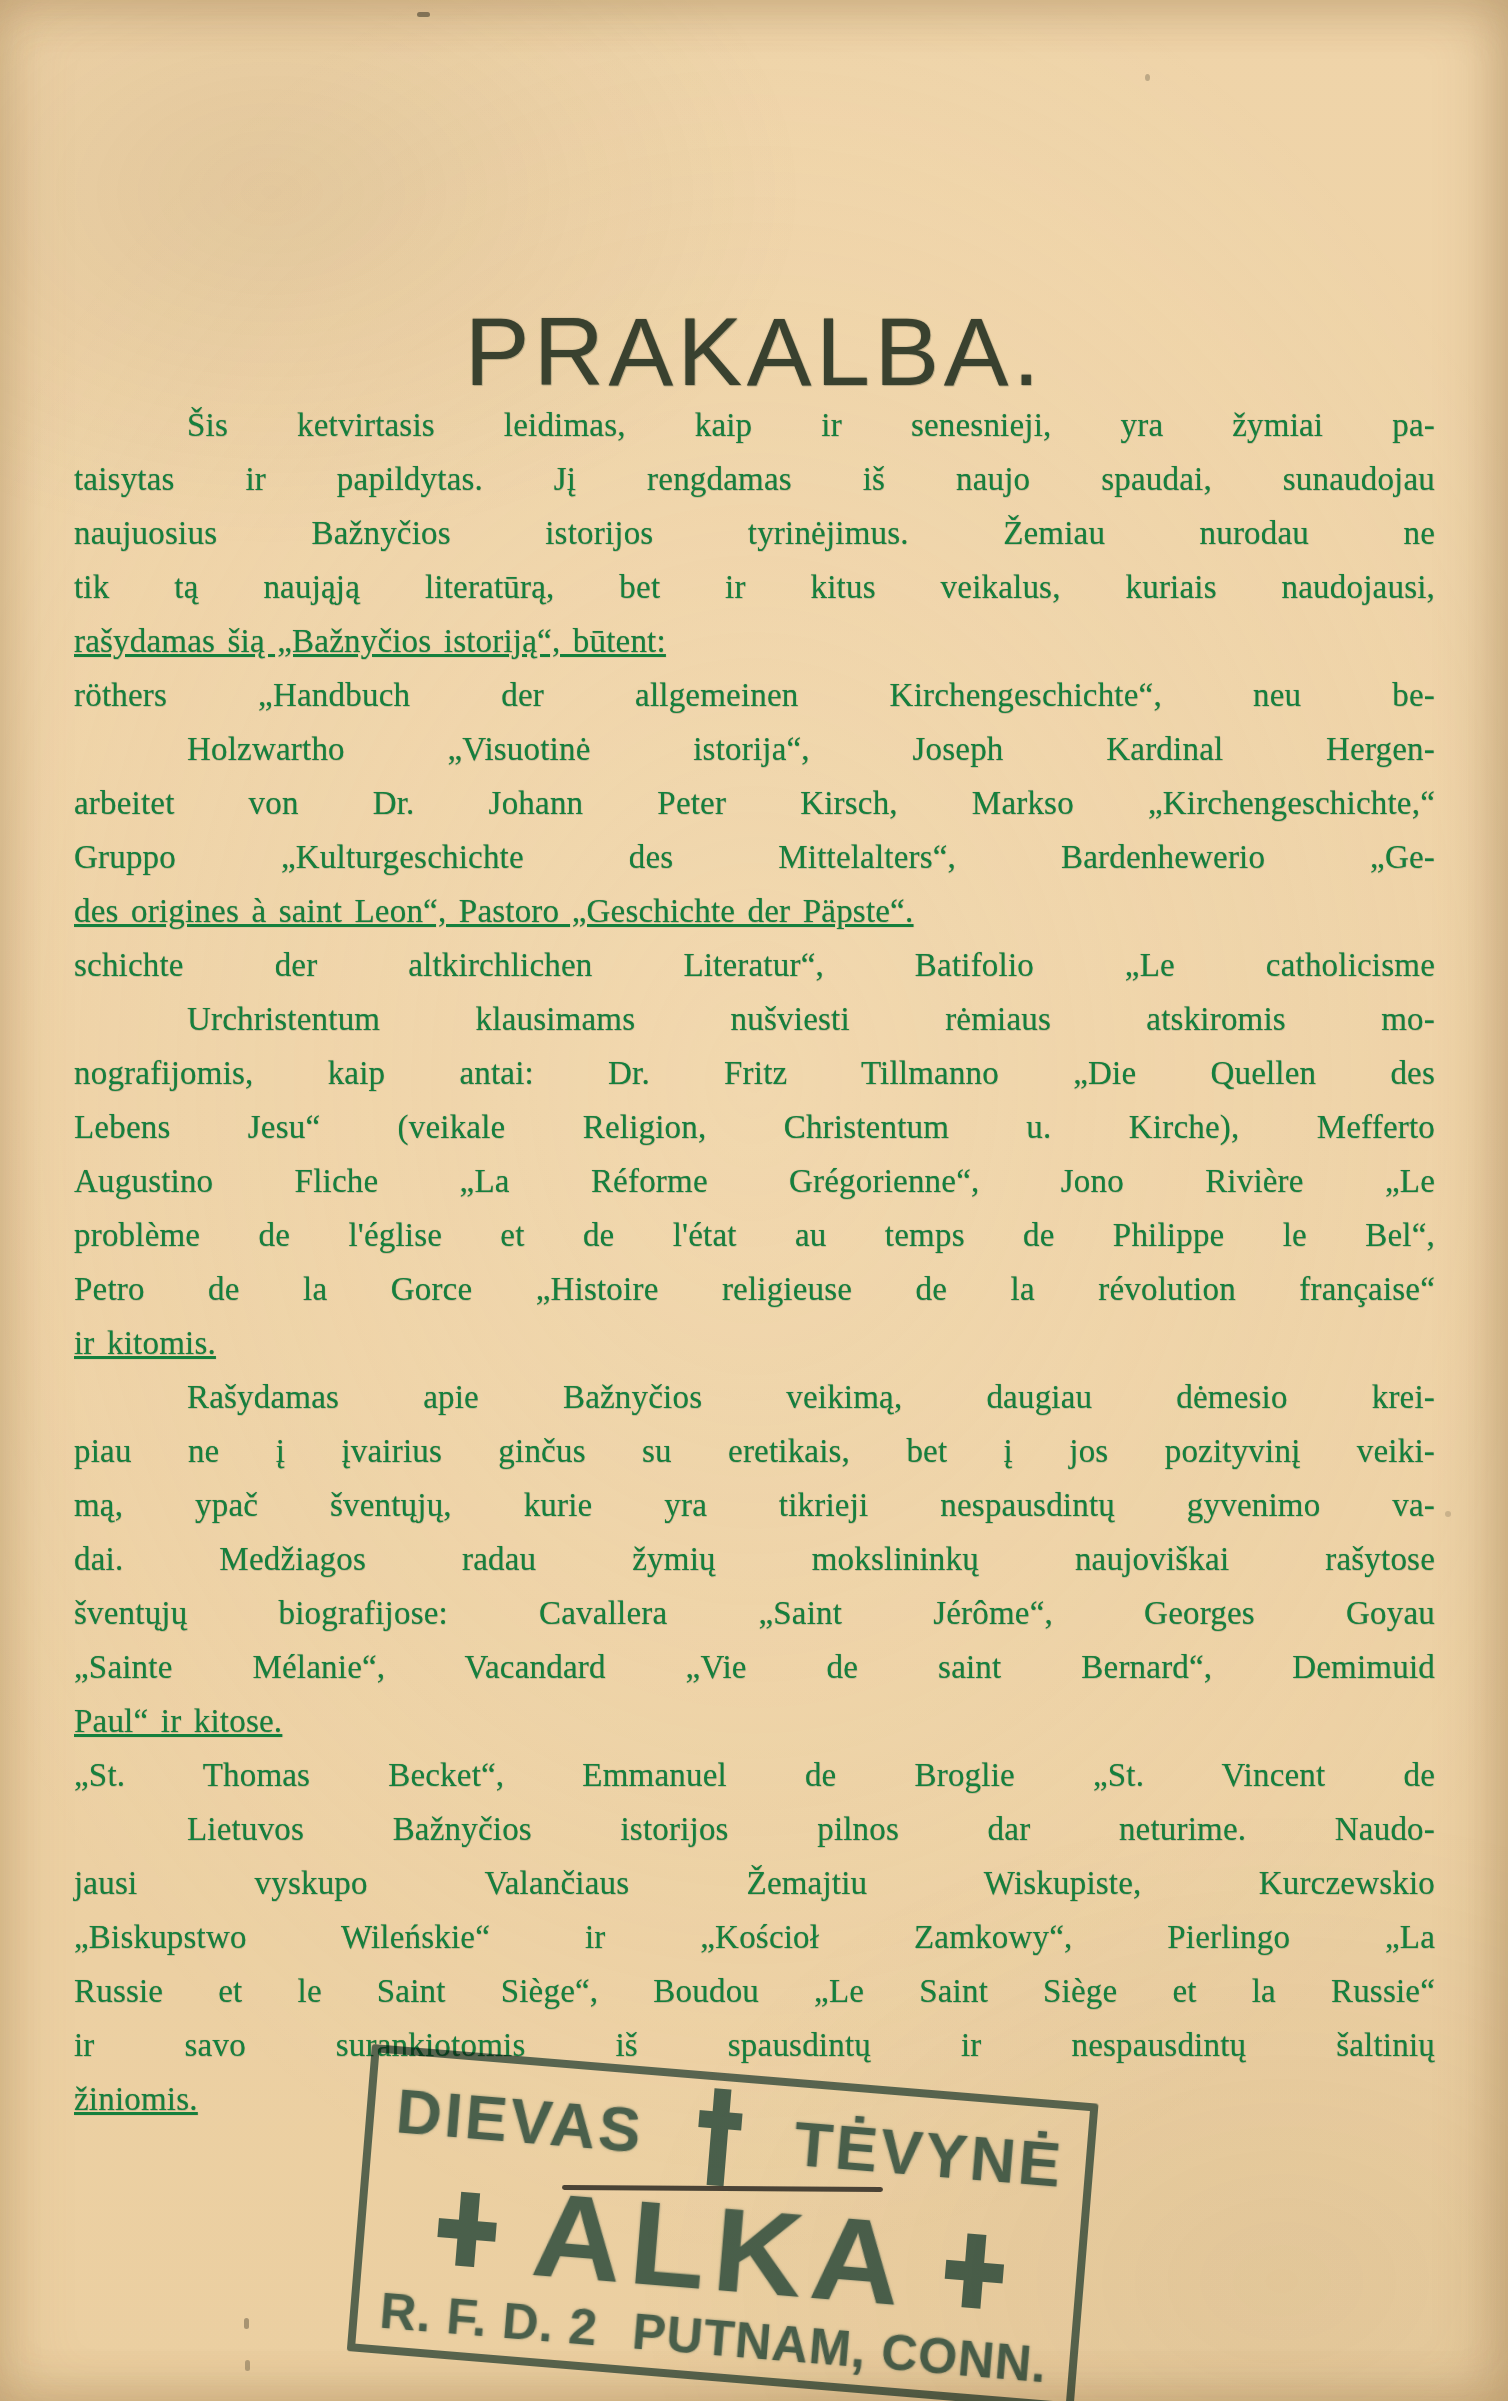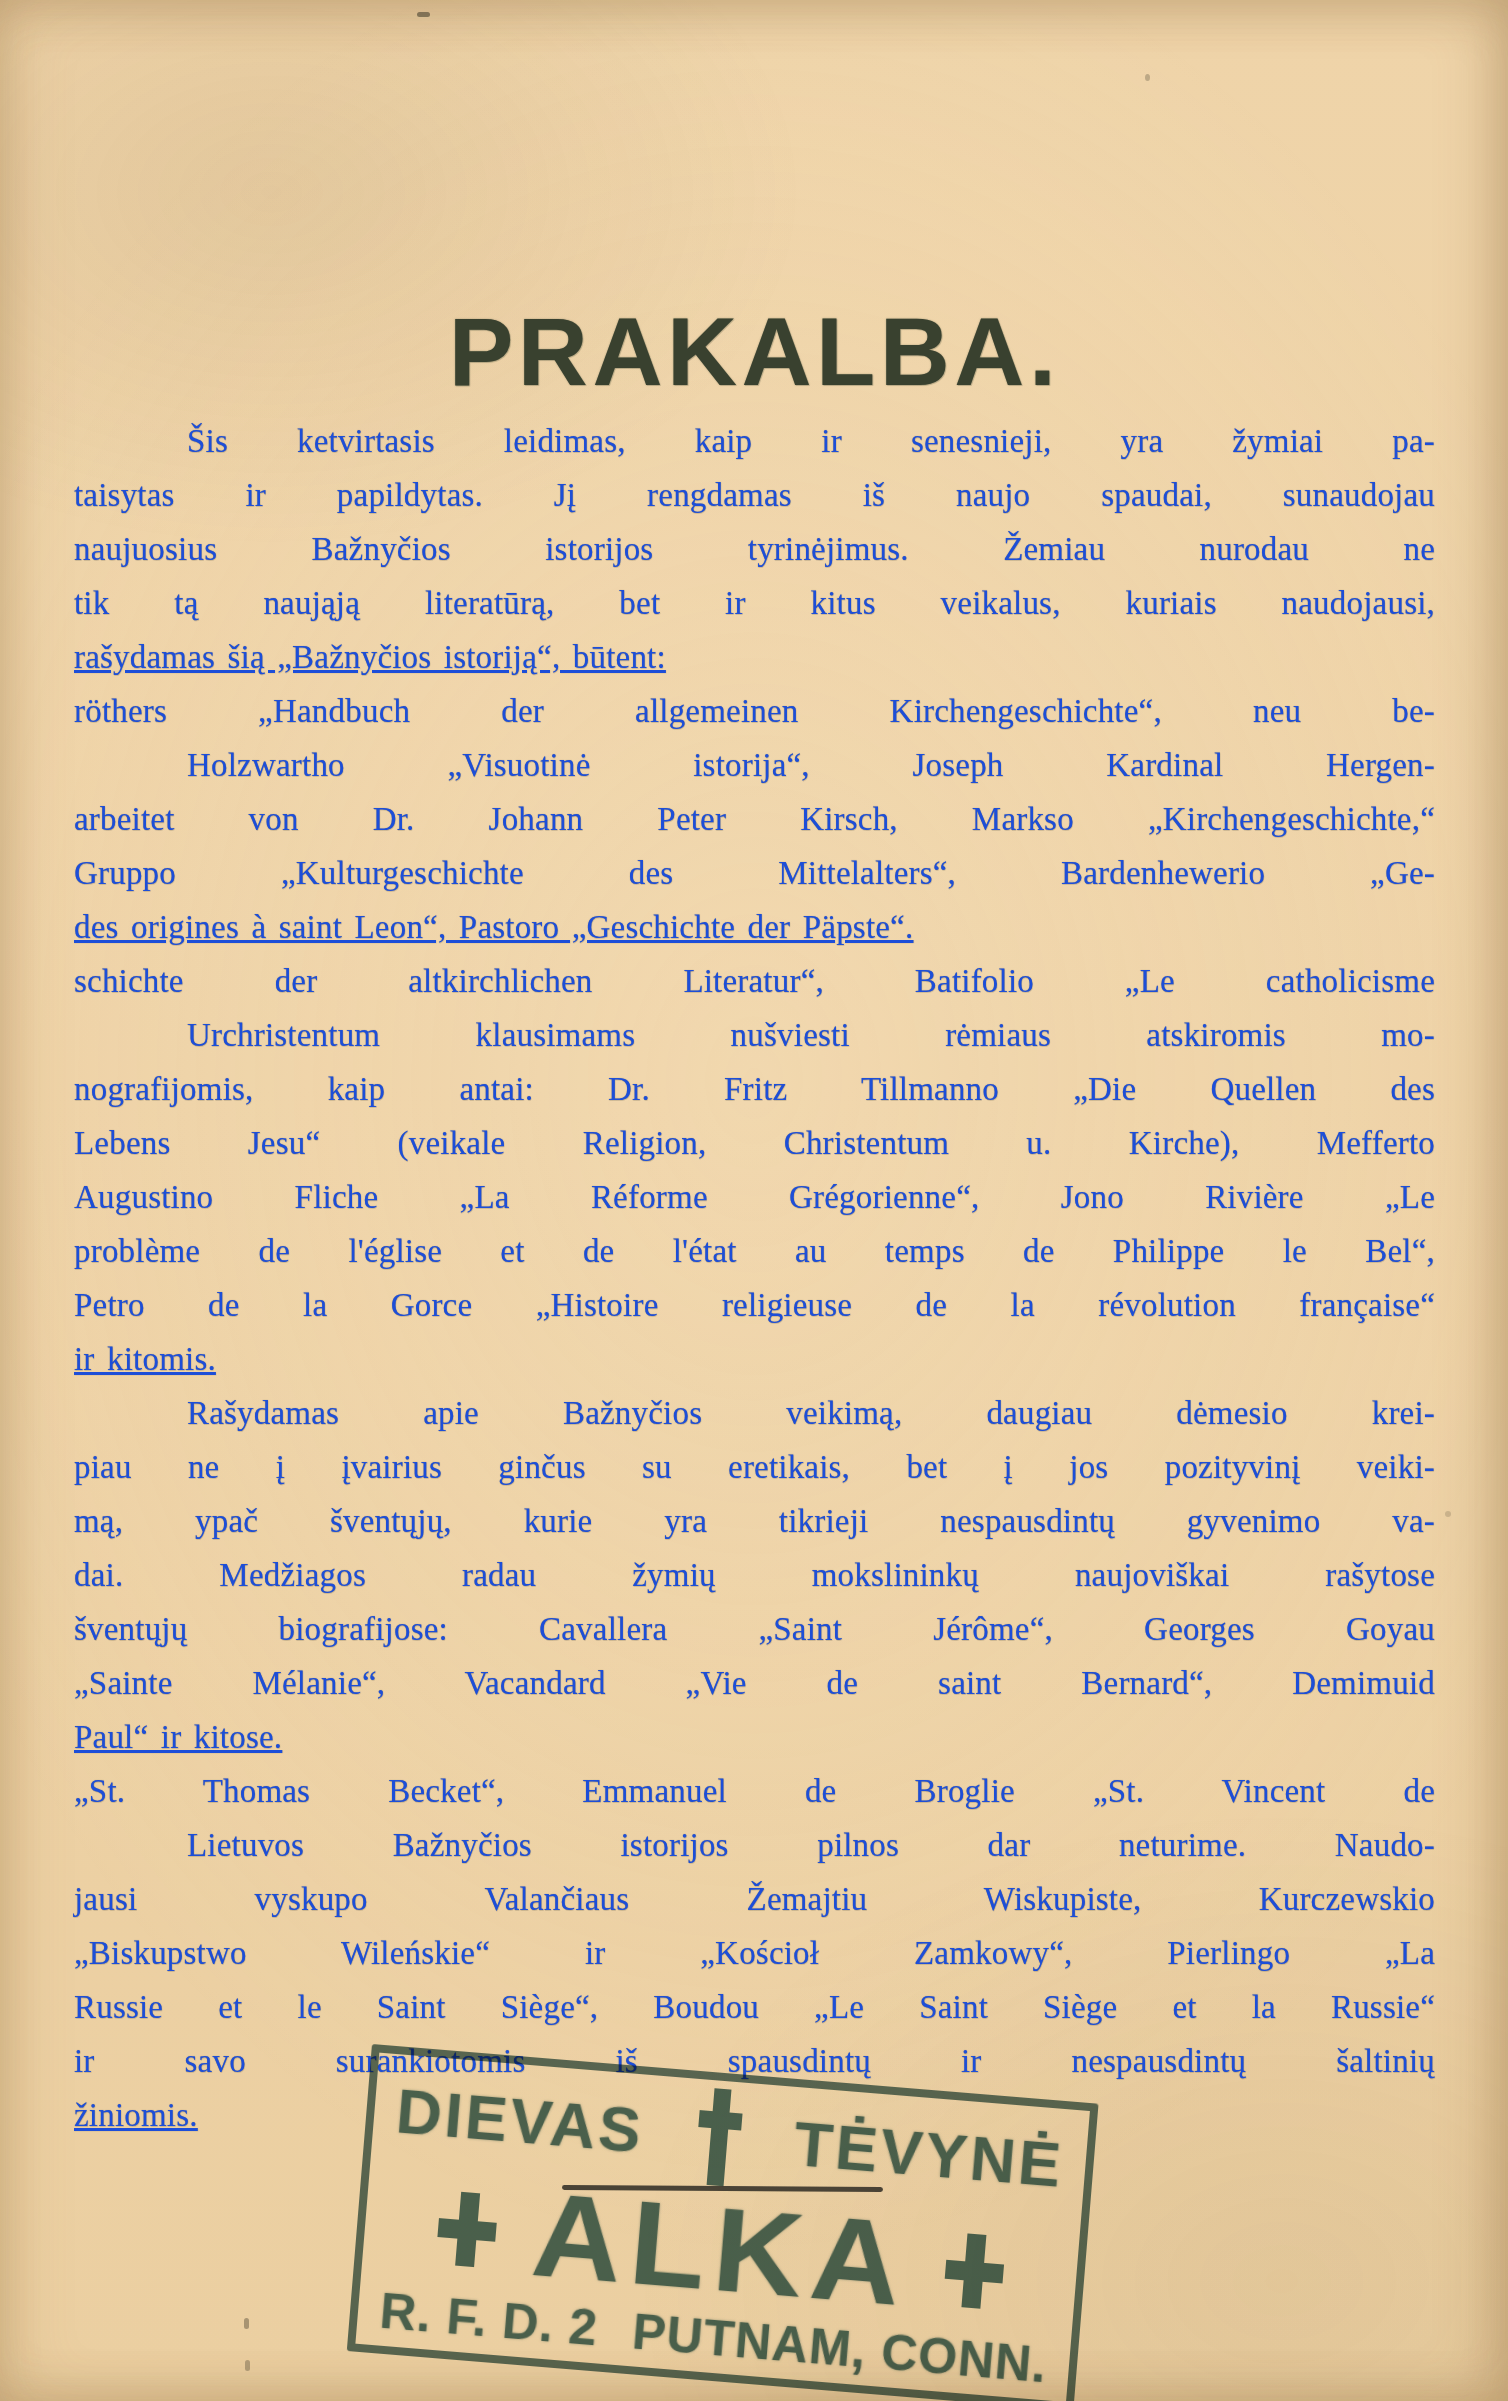--- a/index.html
+++ b/index.html
@@ -10,27 +10,27 @@
       radial-gradient(ellipse 1089px 792px at 85% 95%, rgba(120,88,45,.08), transparent 60%),
       radial-gradient(ellipse 1287px 1683px at 50% 45%, rgba(255,240,210,.18), transparent 70%),
       linear-gradient(180deg,#efd4a9 0%, #eed2a6 45%, #ebcfa1 100%);
     font-family:"Liberation Serif", serif;
   }
   .vignette{position:absolute;inset:0;pointer-events:none;
     box-shadow:inset -25px 0 54px rgba(130,95,48,.20), inset 0 18px 45px rgba(130,95,48,.13),
                inset 25px 0 59px rgba(150,112,60,.10), inset 0 -15px 40px rgba(130,95,48,.10);}
   .title{
     position:absolute;top:303px;left:0;width:100%;text-align:center;
-    font-family:"Liberation Sans", sans-serif;font-weight:700;
+    font-family:"Liberation Sans", sans-serif;font-weight:400;
     font-size:97px;line-height:1;letter-spacing:4.5px;color:#39412f;
     text-shadow:0 0 1.5px rgba(57,65,47,.55), 1px 0.5px 0 rgba(57,65,47,.18);
   }
   .text{
-    position:absolute;left:74px;top:414px;width:1361px;
-    font-size:33px;line-height:54px;color:#1d4ed8;
+    position:absolute;left:74px;top:398px;width:1361px;
+    font-size:33px;line-height:54px;color:#15803d;
     text-shadow:0 0 1px rgba(61,66,54,.45), 0.5px 0.5px 0 rgba(61,66,54,.14);
     word-spacing:4px;letter-spacing:0.2px;
   }
   .line{display:block;text-align:justify;text-align-last:justify;}
   .line.pfirst{text-indent:113px;}
   .line.plast{text-align-last:left;text-decoration:underline;}
   
   .stamp{
     position:absolute;left:372px;top:2044px;width:729px;height:308px;box-sizing:border-box;
     transform:rotate(4.7deg);transform-origin:0 0;

